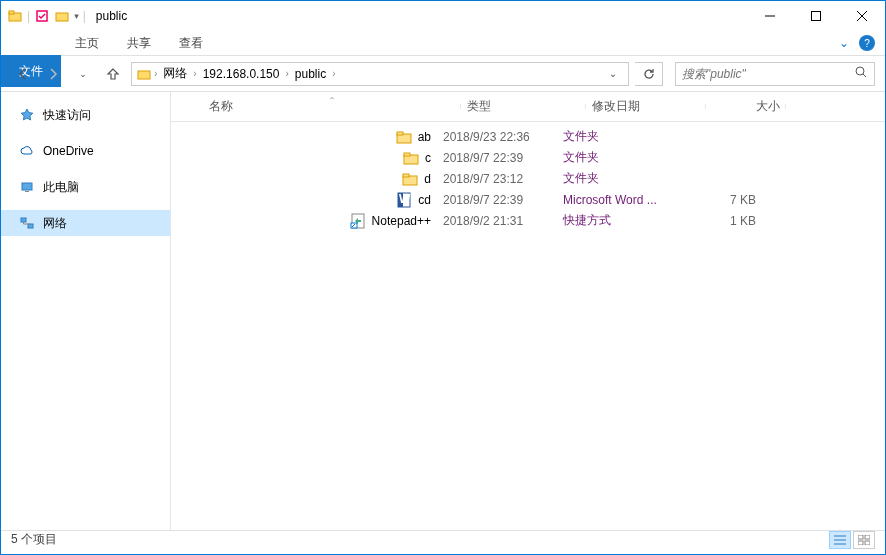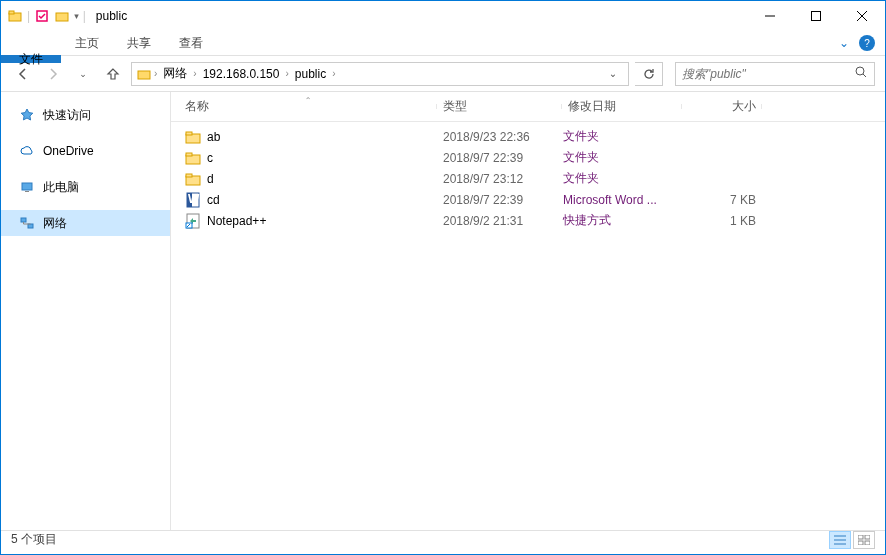--- a/index.html
+++ b/index.html
@@ -7,21 +7,21 @@
   .window { width: 886px; height: 555px; border: 1px solid #0078d7; display: flex; flex-direction: column; background: #fff; }
   
   .titlebar { height: 30px; display: flex; align-items: center; padding: 0 0 0 6px; }
   .titlebar-left { display: flex; align-items: center; gap: 4px; flex: 1; }
   .qat-icon { width: 16px; height: 16px; display: inline-flex; align-items: center; justify-content: center; }
   .title-text { margin-left: 6px; }
   .win-controls { display: flex; }
   .win-btn { width: 46px; height: 30px; display: flex; align-items: center; justify-content: center; cursor: default; }
   
   .ribbon-tabs { height: 25px; display: flex; align-items: stretch; border-bottom: 1px solid #e1e1e1; }
-  .file-tab { background: #1979ca; color: #000000; padding: 4px 18px; display: flex; align-items: center; margin-top: 24px; }
+  .file-tab { background: #1979ca; color: #ffffff; padding: 16px 18px; display: flex; align-items: center; margin-top: 24px; }
   .tab { padding: 0 14px; display: flex; align-items: center; color: #444; }
   .ribbon-right { margin-left: auto; display: flex; align-items: center; gap: 10px; padding-right: 10px; }
   .help-icon { width: 16px; height: 16px; border-radius: 50%; background: #1979ca; color: #fff; display: flex; align-items: center; justify-content: center; font-size: 10px; }
   
   .addrbar { height: 36px; display: flex; align-items: center; padding: 0 10px; gap: 6px; border-bottom: 1px solid #e1e1e1; }
   .nav-btn { width: 24px; height: 24px; display: flex; align-items: center; justify-content: center; color: #555; }
   .nav-btn.disabled { color: #bbb; }
   .addr-box { flex: 1; height: 24px; border: 1px solid #ccc; display: flex; align-items: center; padding: 0 4px; gap: 2px; }
   .crumb { padding: 0 4px; display: flex; align-items: center; gap: 4px; }
   .crumb-sep { color: #888; font-size: 10px; }
@@ -35,31 +35,31 @@
   .body { flex: 1; display: flex; min-height: 0; }
   .nav-pane { width: 170px; border-right: 1px solid #e5e5e5; padding: 10px 0; }
   .nav-item { height: 26px; display: flex; align-items: center; padding: 0 8px 0 18px; gap: 8px; }
   .nav-item.selected { background: #cce8ff; }
   .nav-icon { width: 16px; height: 16px; display: inline-flex; align-items: center; justify-content: center; }
   .nav-spacer { height: 10px; }
   
   .content { flex: 1; display: flex; flex-direction: column; }
   .col-headers { height: 30px; display: flex; align-items: center; border-bottom: 1px solid #e8e8e8; color: #555; padding-left: 8px; }
   .col { padding: 0 6px; position: relative; }
-  .col.name { width: 258px; }
+  .col.name { width: 258px; margin-left: 24px; }
   .col.date { width: 120px; }
   .col.type { width: 125px; }
   .col.size { width: 80px; text-align: right; }
   .col-sep { position: absolute; right: 0; top: 6px; bottom: 6px; width: 1px; background: #e8e8e8; }
   .sort-ind { position: absolute; left: 50%; top: -2px; transform: translateX(-50%); font-size: 8px; color: #888; }
   
   .file-list { flex: 1; padding: 4px 0; }
   .file-row { height: 21px; display: flex; align-items: center; padding-left: 8px; }
   .cell { padding: 0 6px; overflow: hidden; white-space: nowrap; text-overflow: ellipsis; }
-  .cell.name { width: 258px; display: flex; align-items: center; gap: 6px; }
+  .cell.name { width: 258px; display: flex; align-items: center; gap: 6px; justify-content: flex-end; }
   .cell.date { width: 120px; color: #666; }
   .cell.type { width: 125px; color: #701a75; }
   .cell.size { width: 80px; text-align: right; color: #666; }
   .file-icon { width: 16px; height: 16px; display: inline-flex; align-items: center; justify-content: center; flex-shrink: 0; }
   
   .statusbar { height: 24px; border-top: 1px solid #e1e1e1; display: flex; align-items: flex-start; padding: 0 10px; }
   .status-text { flex: 1; color: #444; }
   .view-toggle { display: flex; gap: 2px; }
   .view-btn { width: 22px; height: 18px; border: 1px solid #ccc; display: flex; align-items: center; justify-content: center; }
   .view-btn.active { background: #cce8ff; border-color: #99d1ff; }

